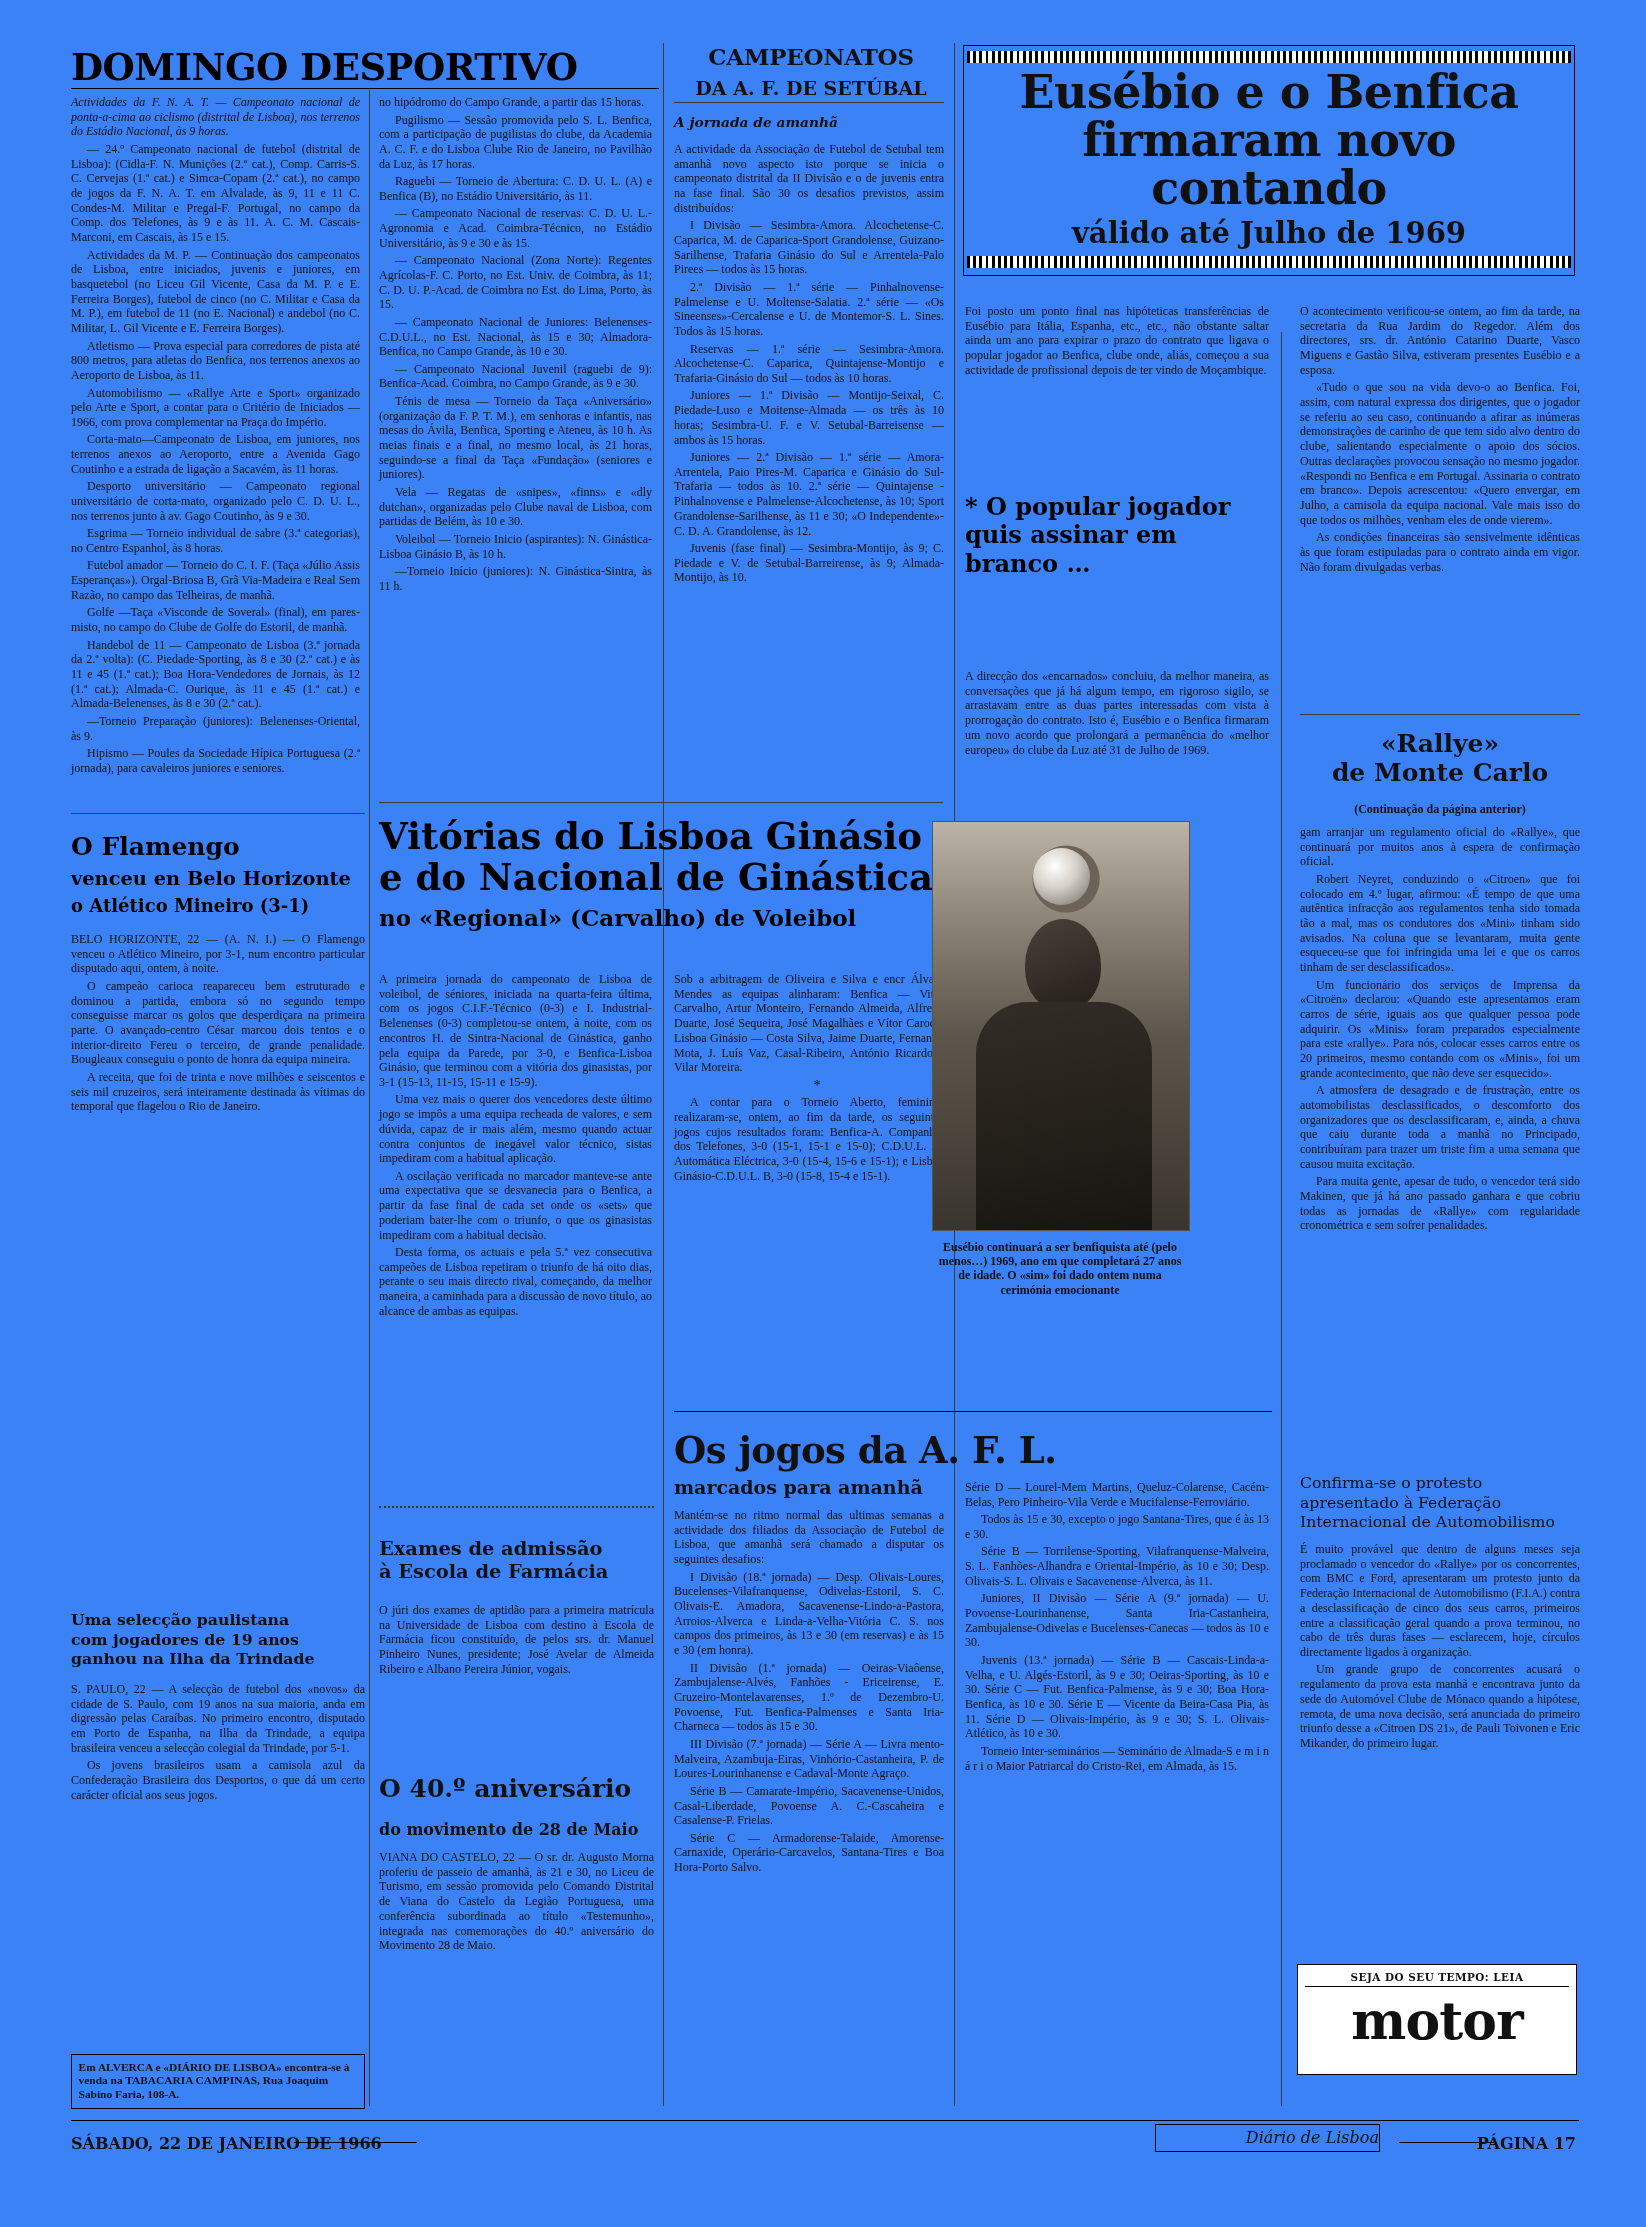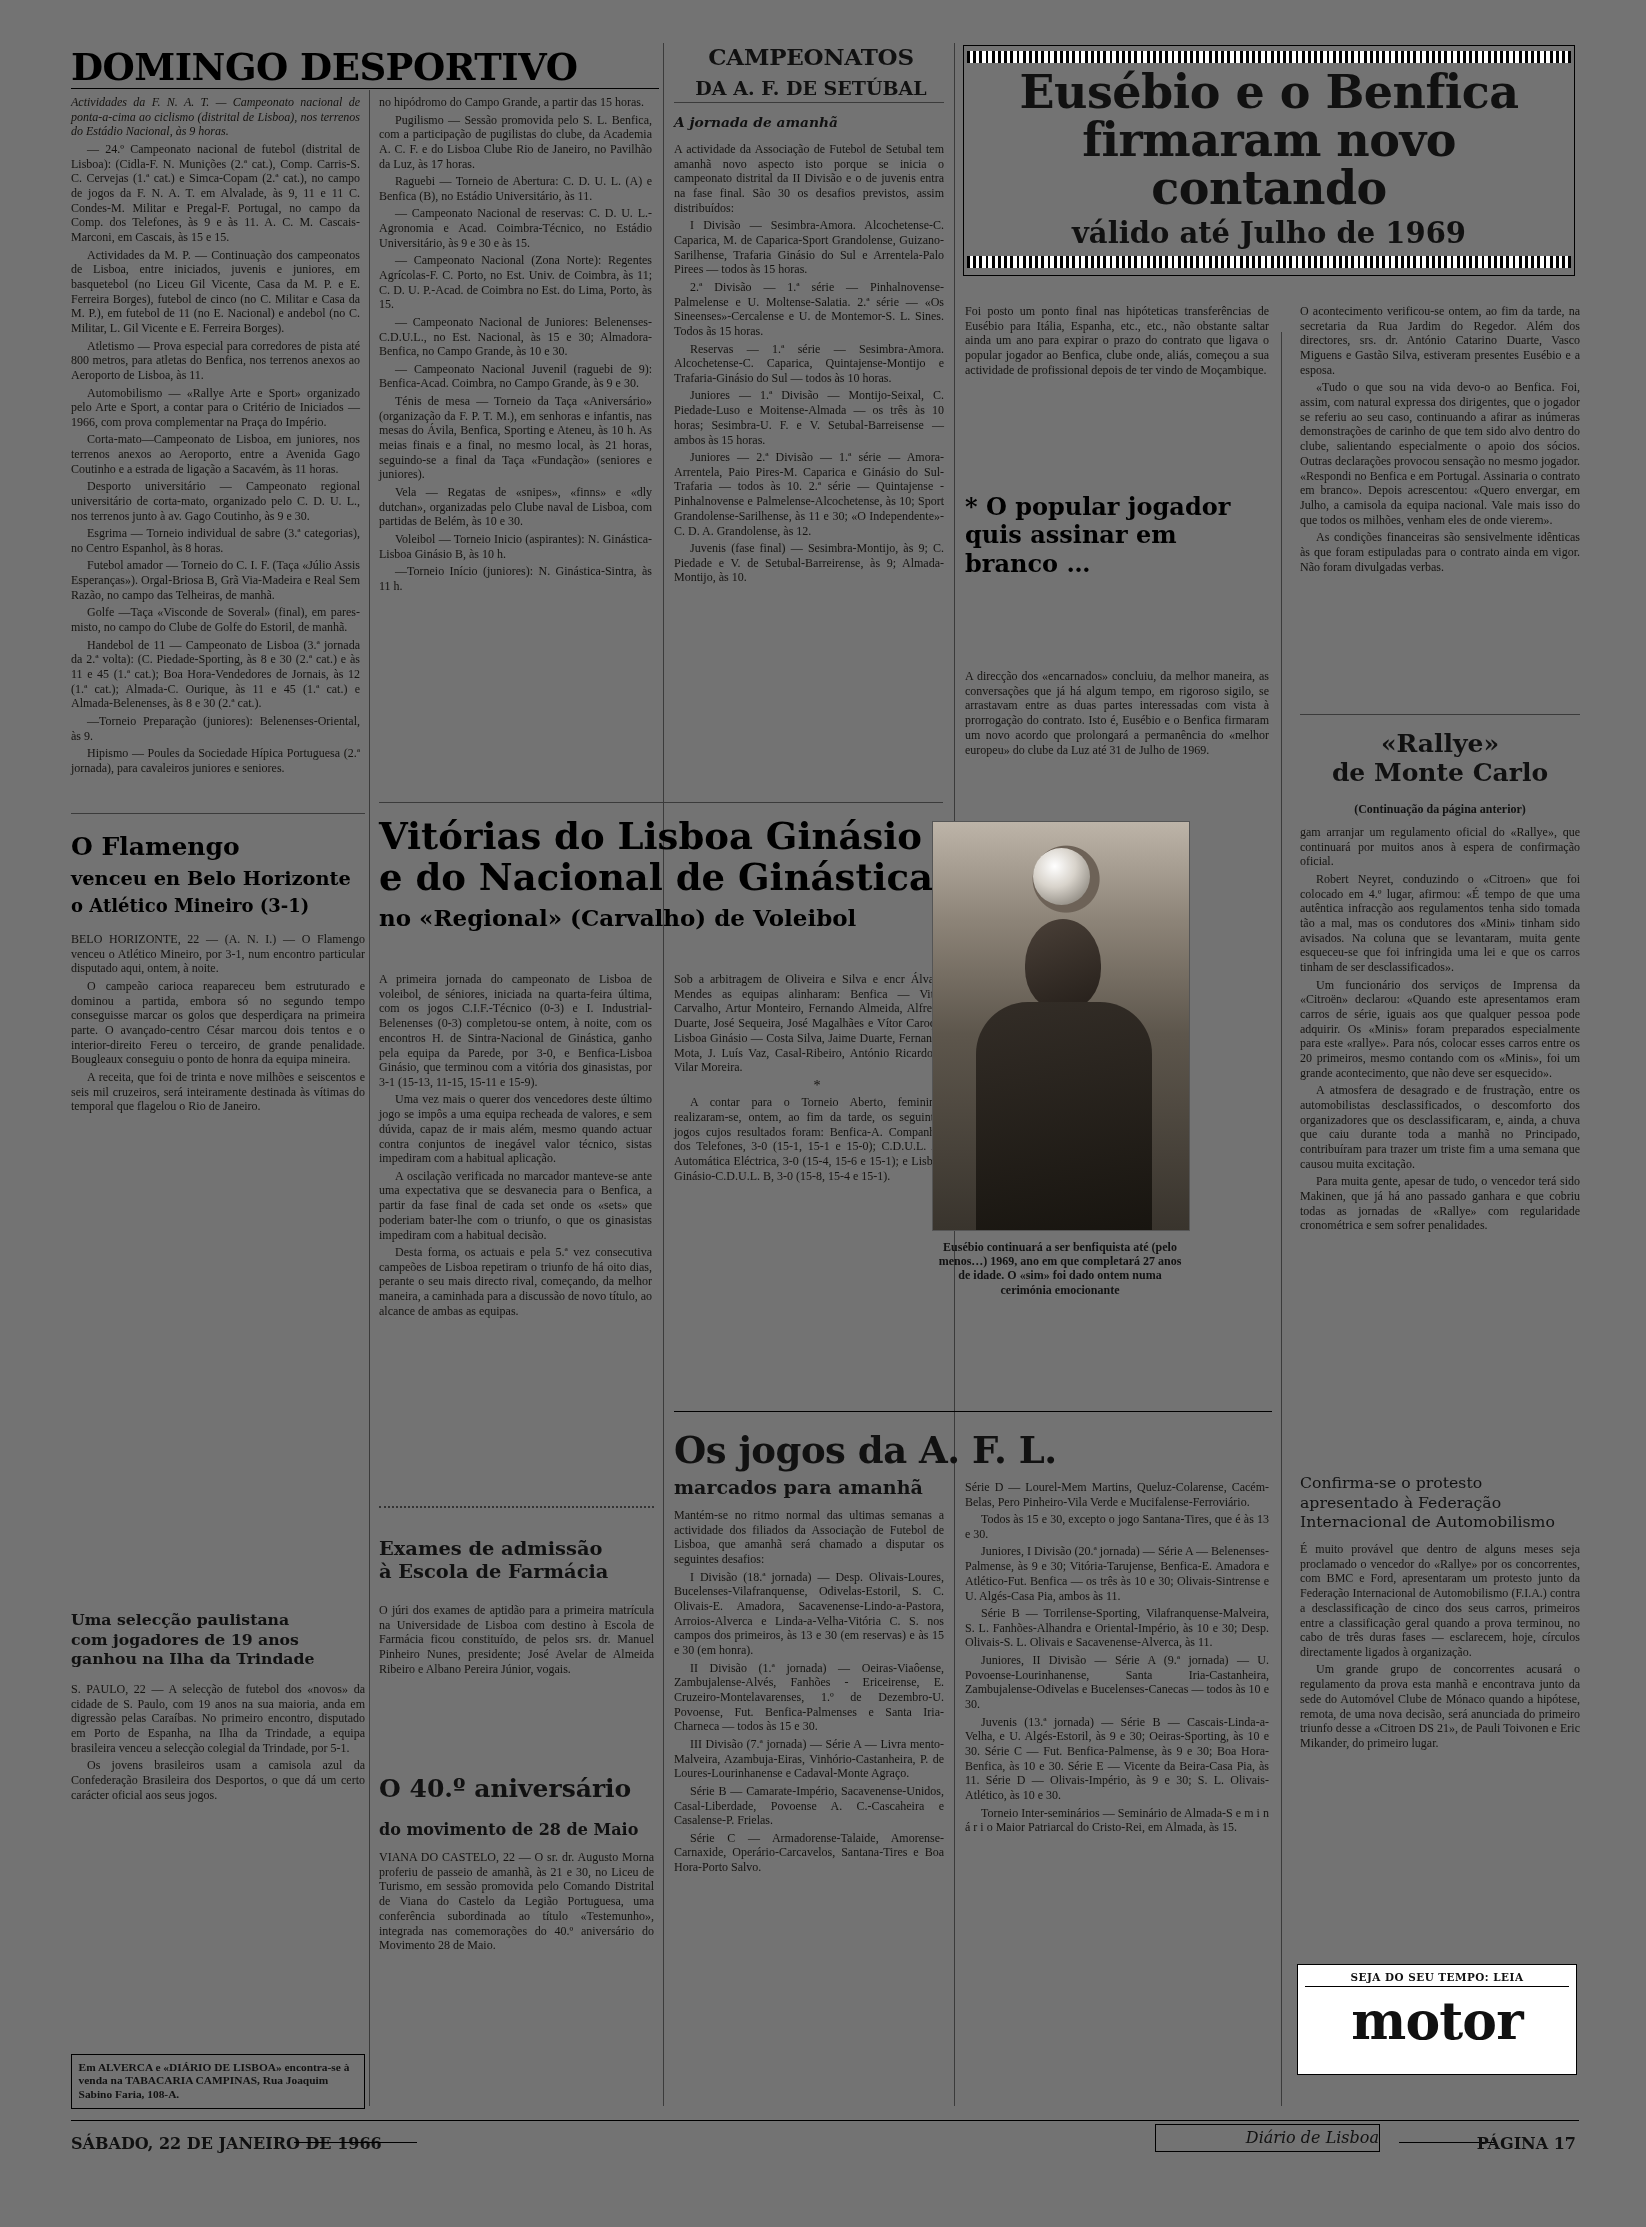--- a/index.html
+++ b/index.html
@@ -13,21 +13,21 @@
     font-family: "Liberation Serif", serif;
     color: #111;
     position: relative;
     overflow: hidden;
   }
   .page {
     position: absolute;
     left: 0; top: 0;
     width: 1647px;
     height: 2227px;
-    background: #737373;
+    background: #3b82f6;
     padding: 0;
     box-sizing: border-box;
   }
   
   .masthead {
     position: absolute;
     left: 71px;
     top: 45px;
     width: 586px;
     font-family: "DejaVu Serif", serif;
@@ -569,21 +569,20 @@
     <p>I Divisão (18.ª jornada) — Desp. Olivais-Loures, Bucelenses-Vilafranquense, Odivelas-Estoril, S. C. Olivais-E. Amadora, Sacavenense-Lindo-a-Pastora, Arroios-Alverca e Linda-a-Velha-Vitória C. S. nos campos dos primeiros, às 13 e 30 (em reservas) e às 15 e 30 (em honra).</p>
     <p>II Divisão (1.ª jornada) — Oeiras-Viaôense, Zambujalense-Alvés, Fanhões - Ericeirense, E. Cruzeiro-Montelavarenses, 1.º de Dezembro-U. Povoense, Fut. Benfica-Palmenses e Santa Iria-Charneca — todos às 15 e 30.</p>
     <p>III Divisão (7.ª jornada) — Série A — Livra mento-Malveira, Azambuja-Eiras, Vinhório-Castanheira, P. de Loures-Lourinhanense e Cadaval-Monte Agraço.</p>
     <p>Série B — Camarate-Império, Sacavenense-Unidos, Casal-Liberdade, Povoense A. C.-Cascaheira e Casalense-P. Frielas.</p>
     <p>Série C — Armadorense-Talaide, Amorense-Carnaxide, Operário-Carcavelos, Santana-Tires e Boa Hora-Porto Salvo.</p>
   </div>
 
   <div class="col" style="left:965px; top:1480px; width:304px;">
     <p class="noind">Série D — Lourel-Mem Martins, Queluz-Colarense, Cacém-Belas, Pero Pinheiro-Vila Verde e Mucifalense-Ferroviário.</p>
     <p>Todos às 15 e 30, excepto o jogo Santana-Tires, que é às 13 e 30.</p>
-    <p>Juniores, I Divisão (20.ª jornada) — Série A — Belenenses-Palmense, às 9 e 30; Vitória-Tarujense, Benfica-E. Amadora e Atlético-Fut. Benfica — os três às 10 e 30; Olivais-Sintrense e U. Algés-Casa Pia, ambos às 11.</p>
     <p>Série B — Torrilense-Sporting, Vilafranquense-Malveira, S. L. Fanhões-Alhandra e Oriental-Império, às 10 e 30; Desp. Olivais-S. L. Olivais e Sacavenense-Alverca, às 11.</p>
     <p>Juniores, II Divisão — Série A (9.ª jornada) — U. Povoense-Lourinhanense, Santa Iria-Castanheira, Zambujalense-Odivelas e Bucelenses-Canecas — todos às 10 e 30.</p>
     <p>Juvenis (13.ª jornada) — Série B — Cascais-Linda-a-Velha, e U. Algés-Estoril, às 9 e 30; Oeiras-Sporting, às 10 e 30. Série C — Fut. Benfica-Palmense, às 9 e 30; Boa Hora-Benfica, às 10 e 30. Série E — Vicente da Beira-Casa Pia, às 11. Série D — Olivais-Império, às 9 e 30; S. L. Olivais-Atlético, às 10 e 30.</p>
     <p>Torneio Inter-seminários — Seminário de Almada-S e m i n á r i o Maior Patriarcal do Cristo-Rei, em Almada, às 15.</p>
   </div>
 
   <div class="motor-ad">
     <div class="small">SEJA DO SEU TEMPO: LEIA</div>
     <div class="motor-rule"></div>
     <div class="word">motor</div>

